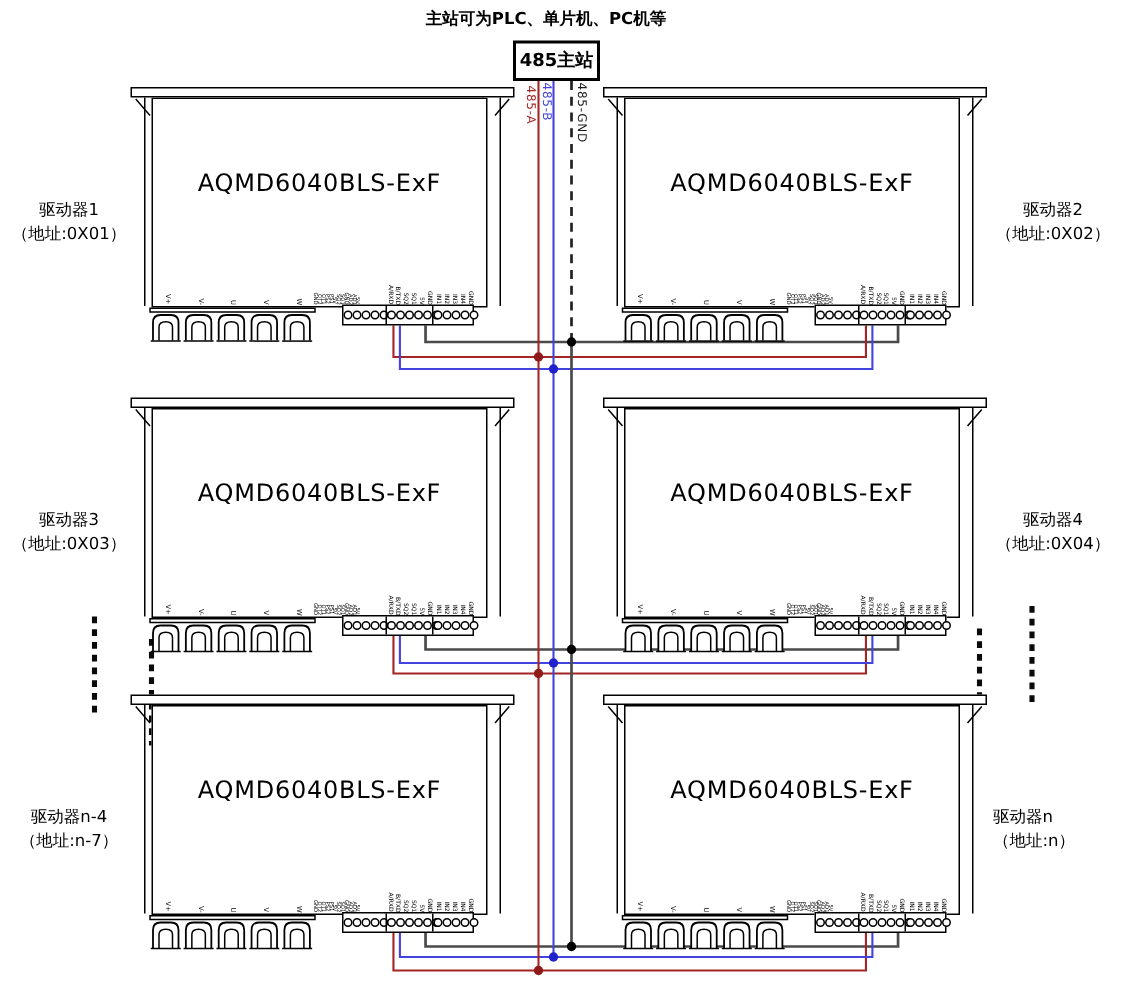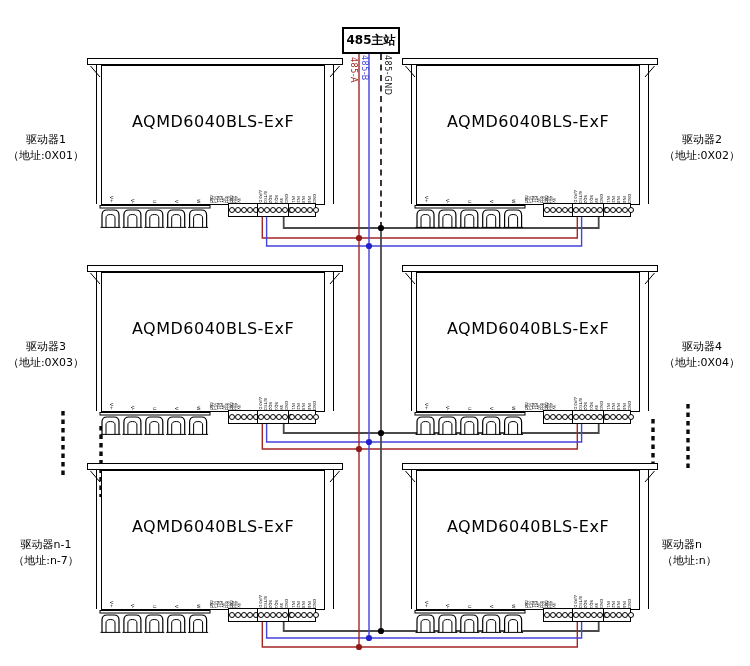--- a/index.html
+++ b/index.html
@@ -39,20 +39,21 @@
   .vlabel.sig{font-size:4px;}
   .dsvg{position:absolute;left:0;top:0;}
   .side-label{position:absolute;width:92px;font-size:11px;line-height:16px;
               text-align:center;z-index:3;}
   .side-label.align-left{text-align:left;padding-left:6px;}
 </style>
 </head>
 <body>
 
 <div id="canvas">
+  <div class="caption">主站可为PLC、单片机、PC机等</div>
   <div class="master-box">
     <span>485主站</span>
   </div>
   <div class="bus-label" id="lblA" style="left: 349px; top: 57px; color: rgb(165, 37, 37);">485-A</div>
   <div class="bus-label" id="lblB" style="left: 360px; top: 55px; color: rgb(67, 67, 221);">485-B</div>
   <div class="bus-label" id="lblG" style="left: 383px; top: 55px; color: rgb(26, 26, 26);">485-GND</div>
   <svg id="wires" width="750" height="666" viewBox="0 0 750 666">
       <path d="M283.7,216 V228 H598.7 V216" fill="none" stroke="#4a4a4a" stroke-width="1.8"></path>
       <path d="M262.3,216 V238 H577.3 V216" fill="none" stroke="#a52525" stroke-width="1.4"></path>
       <path d="M266.6,216 V246 H581.6 V216" fill="none" stroke="#4343dd" stroke-width="1.4"></path>
@@ -621,21 +622,21 @@
       </div>
       <div class="side-label" style="left: 0px; top: 339px;">
         <div>驱动器3</div>
         <div>（地址:0X03）</div>
       </div>
       <div class="side-label" style="left: 656px; top: 339px;">
         <div>驱动器4</div>
         <div>（地址:0X04）</div>
       </div>
       <div class="side-label" style="left: 0px; top: 537px;">
-        <div>驱动器n-1</div>
+        <div>驱动器n-4</div>
         <div>（地址:n-7）</div>
       </div>
       <div class="side-label align-left" style="left: 656px; top: 537px;">
         <div>驱动器n</div>
         <div>（地址:n）</div>
       </div>
     </div>
 </div>
 
 </body></html>

